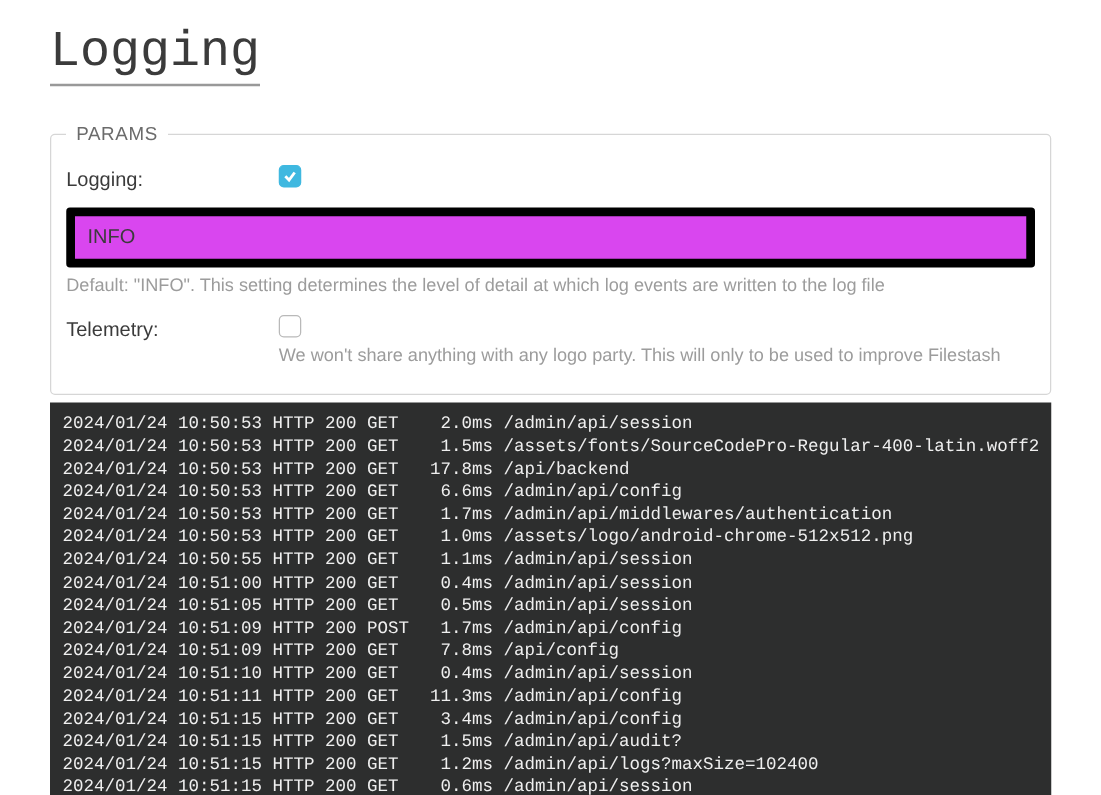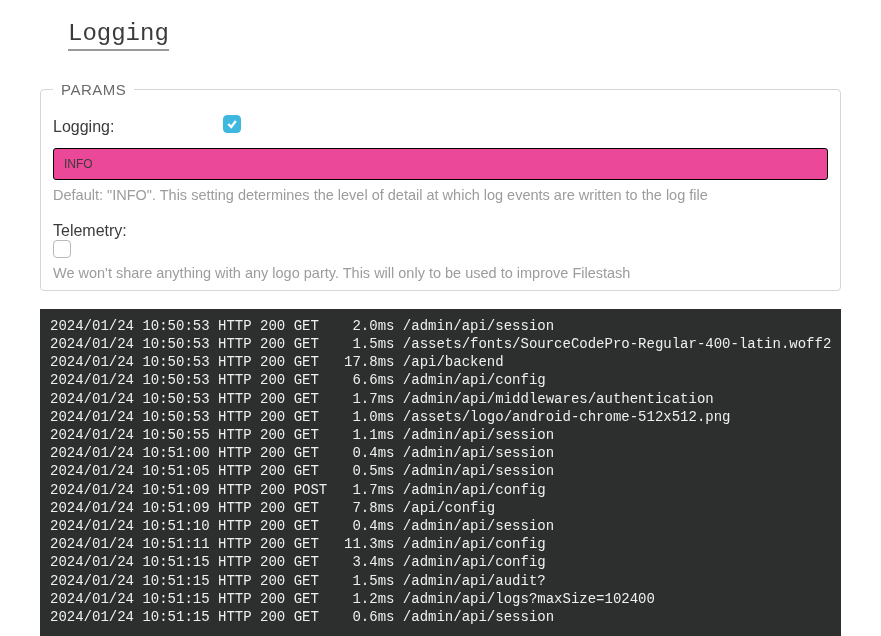--- a/index.html
+++ b/index.html
@@ -7,47 +7,46 @@
       font-family: -apple-system, BlinkMacSystemFont, "Segoe UI", Helvetica, Arial, sans-serif;
       background: #fff;
       padding: 0;
       width: 881px;
     }
     .container {
       padding: 20px 40px;
     }
     h1 {
       font-family: "Courier New", Courier, monospace;
-      font-size: 24px;
+      font-size: 40px;
       font-weight: normal;
       color: #3b3b3b;
       border-bottom: 2px solid #999;
       display: inline-block;
       padding-bottom: 2px;
       margin-bottom: 30px;
-      margin-left: 28px;
     }
     fieldset {
       border: 1px solid #d6d6d6;
       border-radius: 4px;
-      padding: 16px 12px 6px 12px;
-      margin-bottom: 18px;
+      padding: 16px 12px 20px 12px;
+      margin-bottom: 6px;
     }
     legend {
       padding: 0 8px;
       color: #6b6b6b;
       font-size: 15px;
       letter-spacing: 0.5px;
     }
     .row {
       display: flex;
       align-items: flex-start;
       margin-bottom: 12px;
     }
-    .row:last-child { margin-bottom: 0; flex-direction: column; }
+    .row:last-child { margin-bottom: 0; }
     .label-col {
       width: 170px;
       flex-shrink: 0;
       color: #3b3b3b;
       font-size: 16px;
       padding-top: 4px;
     }
     .field-col {
       flex: 1;
     }
@@ -70,24 +69,24 @@
     .checkbox.checked svg {
       width: 12px;
       height: 12px;
       stroke: #fff;
       stroke-width: 3;
       fill: none;
     }
     .text-input {
       width: 100%;
       padding: 8px 10px;
-      font-size: 12px;
-      border: 1px solid #000000;
+      font-size: 16px;
+      border: 7px solid #000000;
       border-radius: 3px;
-      background: #ec4899;
+      background: #d946ef;
       color: #3b3b3b;
     }
     .help {
       color: #9c9c9c;
       font-size: 14.5px;
       margin-top: 6px;
       line-height: 1.35;
     }
     .log-console {
       background: #2d2e2e;

